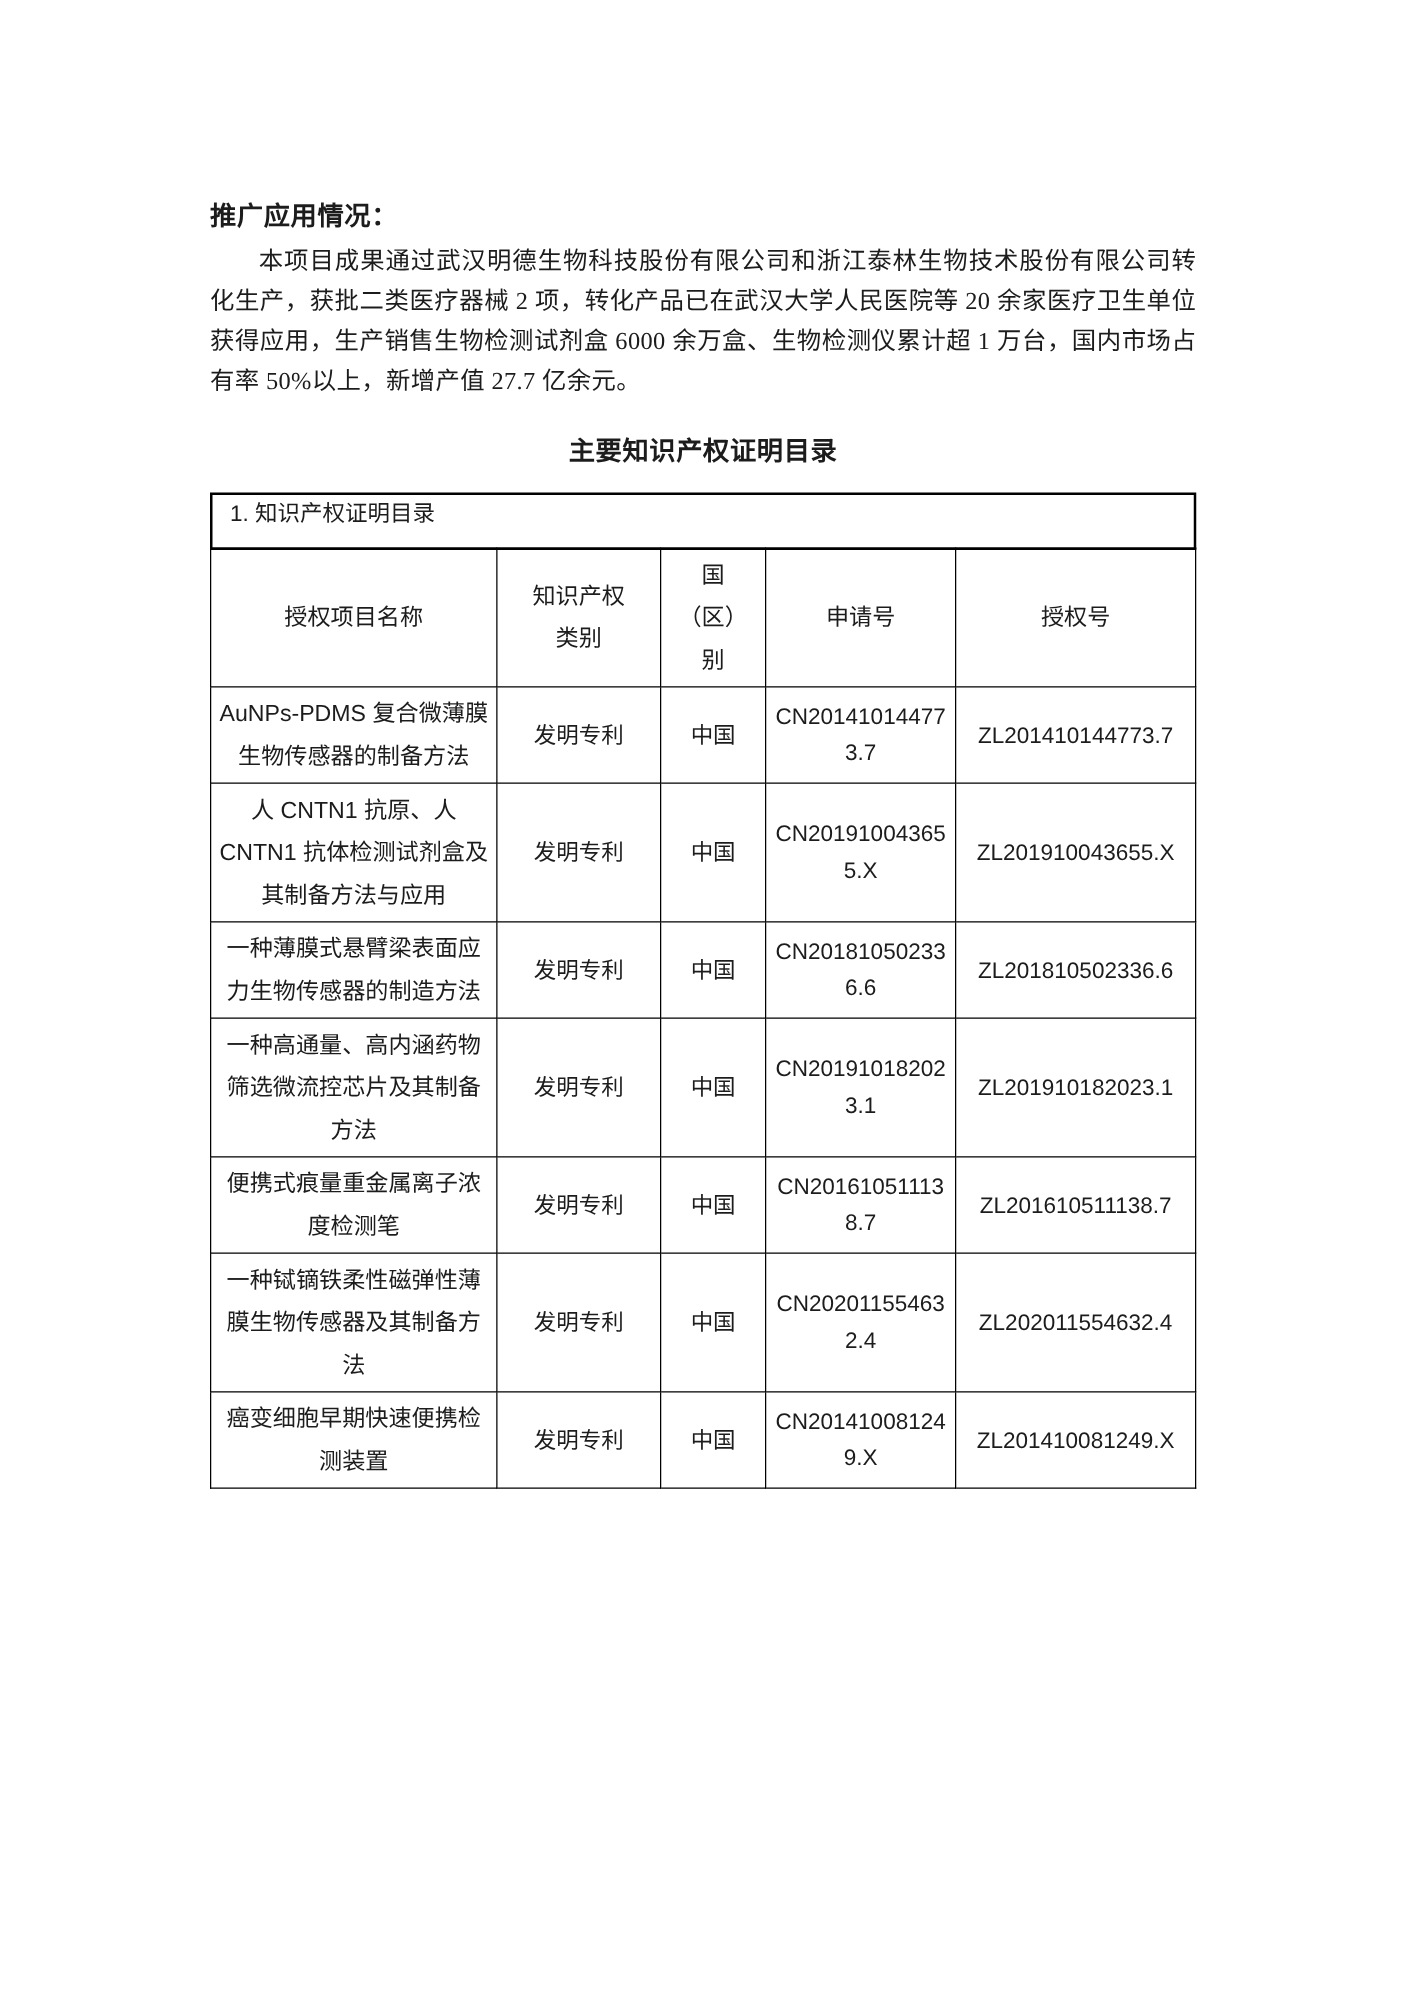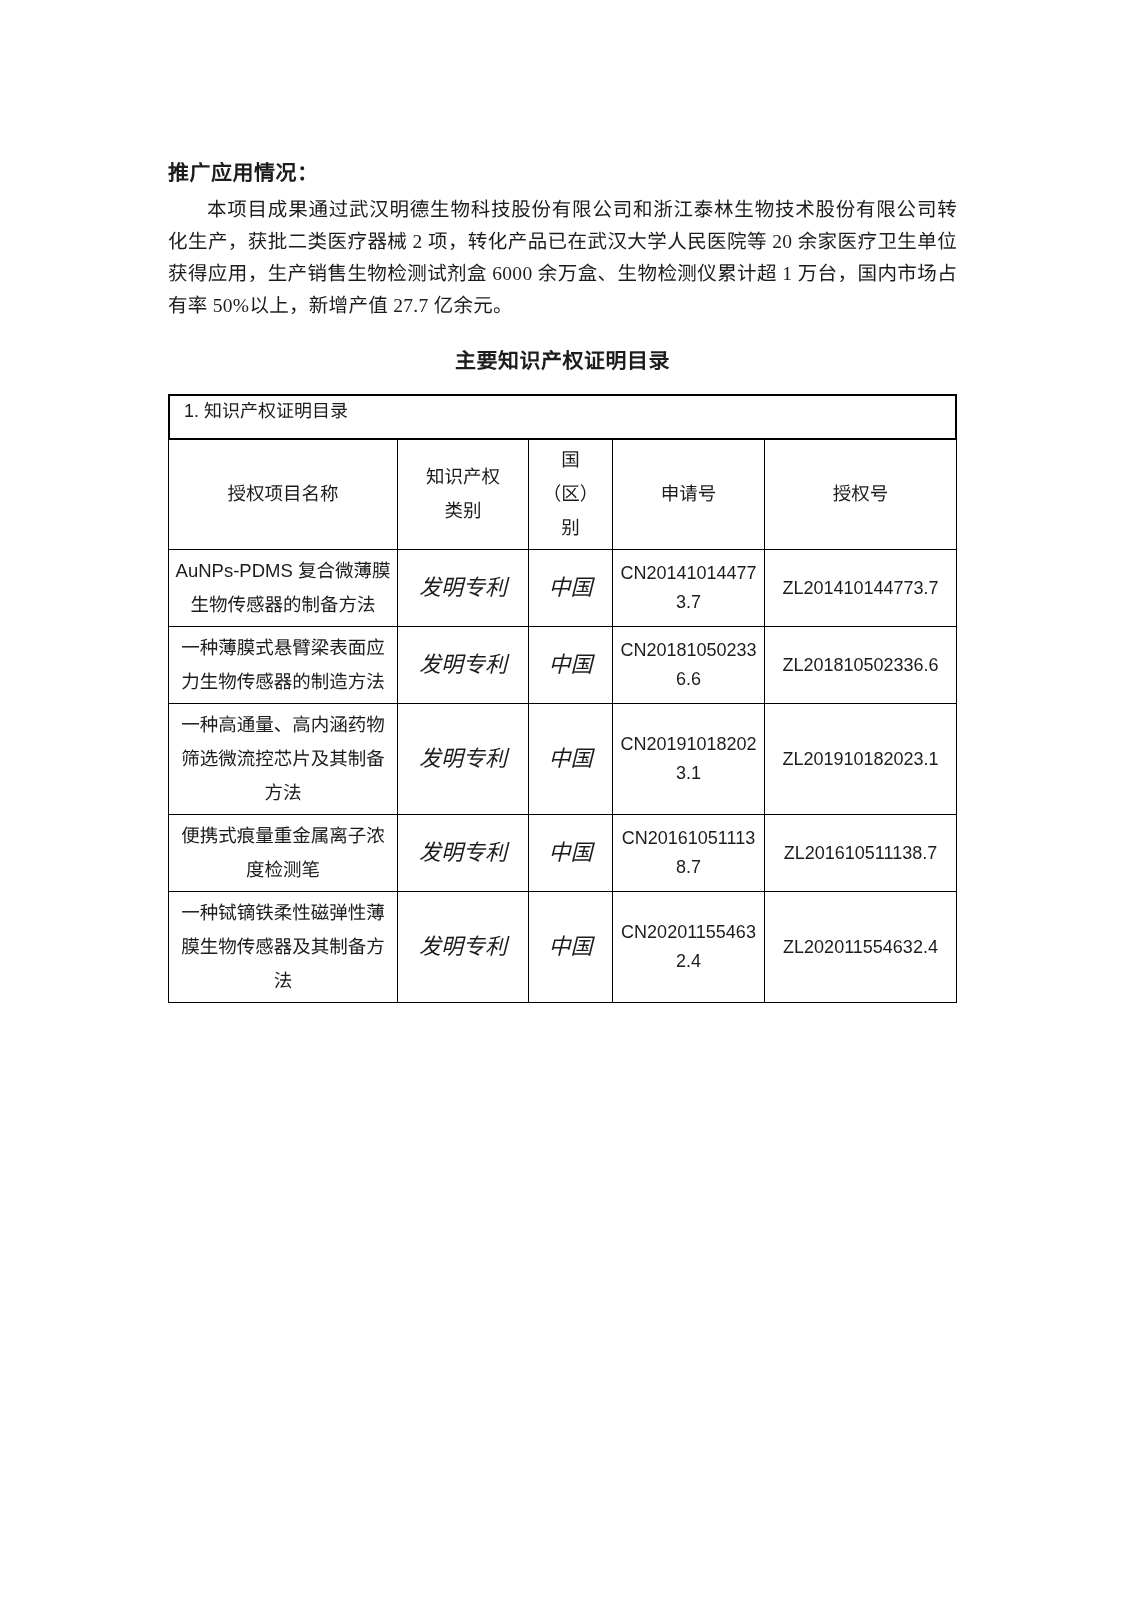--- a/index.html
+++ b/index.html
@@ -75,23 +75,22 @@
     line-height:34px;
     white-space:pre-line;
   }
   td.cell-name{
     font-size:18.5px;
     line-height:34px;
     padding:6px 15px;
   }
   td.cell-type, td.cell-country{
     font-family:"Liberation Serif", serif;
-    font-size:22px;
+    font-size:18px;
     line-height:30px;
-    font-style:italic;
   }
   td.cell-app{
     font-size:18px;
     line-height:29px;
     word-break:break-all;
     padding:4px 12px;
   }
   td.cell-grant{
     font-size:18px;
     line-height:29px;
@@ -134,20 +133,27 @@
     </thead>
     <tbody>
       <tr>
         <td class="cell-name">AuNPs-PDMS 复合微薄膜生物传感器的制备方法</td>
         <td class="cell-type">发明专利</td>
         <td class="cell-country">中国</td>
         <td class="cell-app">CN201410144773.7</td>
         <td class="cell-grant">ZL201410144773.7</td>
       </tr>
       <tr>
+        <td class="cell-name">人 CNTN1 抗原、人 CNTN1 抗体检测试剂盒及其制备方法与应用</td>
+        <td class="cell-type">发明专利</td>
+        <td class="cell-country">中国</td>
+        <td class="cell-app">CN201910043655.X</td>
+        <td class="cell-grant">ZL201910043655.X</td>
+      </tr>
+      <tr>
         <td class="cell-name">一种薄膜式悬臂梁表面应力生物传感器的制造方法</td>
         <td class="cell-type">发明专利</td>
         <td class="cell-country">中国</td>
         <td class="cell-app">CN201810502336.6</td>
         <td class="cell-grant">ZL201810502336.6</td>
       </tr>
       <tr>
         <td class="cell-name">一种高通量、高内涵药物筛选微流控芯片及其制备方法</td>
         <td class="cell-type">发明专利</td>
         <td class="cell-country">中国</td>
@@ -161,16 +167,23 @@
         <td class="cell-app">CN201610511138.7</td>
         <td class="cell-grant">ZL201610511138.7</td>
       </tr>
       <tr>
         <td class="cell-name">一种铽镝铁柔性磁弹性薄膜生物传感器及其制备方法</td>
         <td class="cell-type">发明专利</td>
         <td class="cell-country">中国</td>
         <td class="cell-app">CN202011554632.4</td>
         <td class="cell-grant">ZL202011554632.4</td>
       </tr>
+      <tr>
+        <td class="cell-name">癌变细胞早期快速便携检测装置</td>
+        <td class="cell-type">发明专利</td>
+        <td class="cell-country">中国</td>
+        <td class="cell-app">CN201410081249.X</td>
+        <td class="cell-grant">ZL201410081249.X</td>
+      </tr>
     </tbody>
   </table>
 
 </div>
 
 </body></html>

